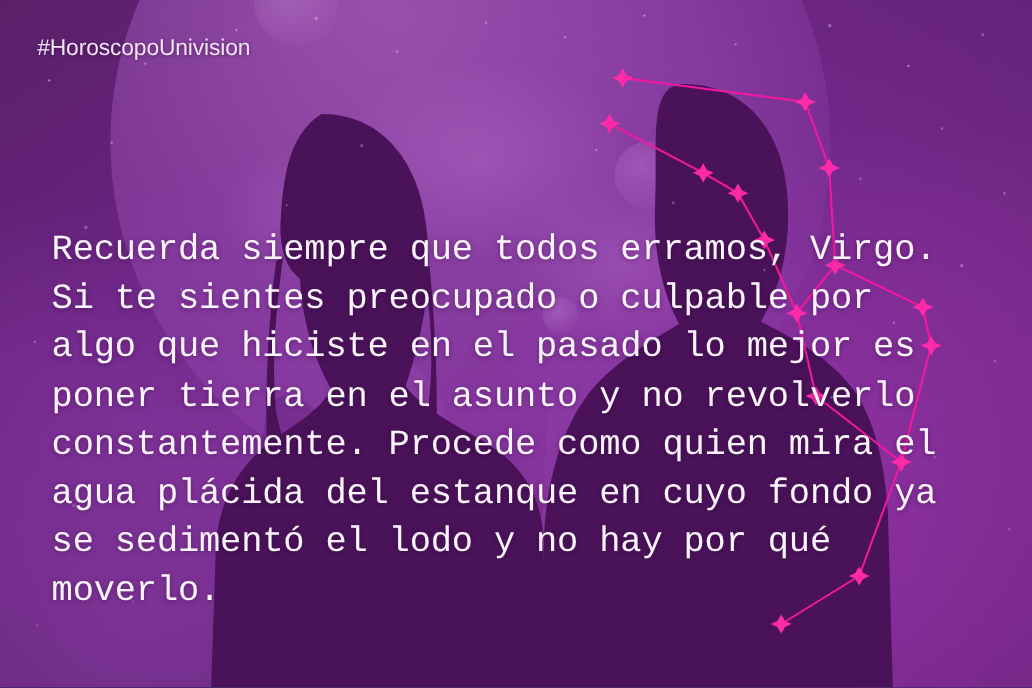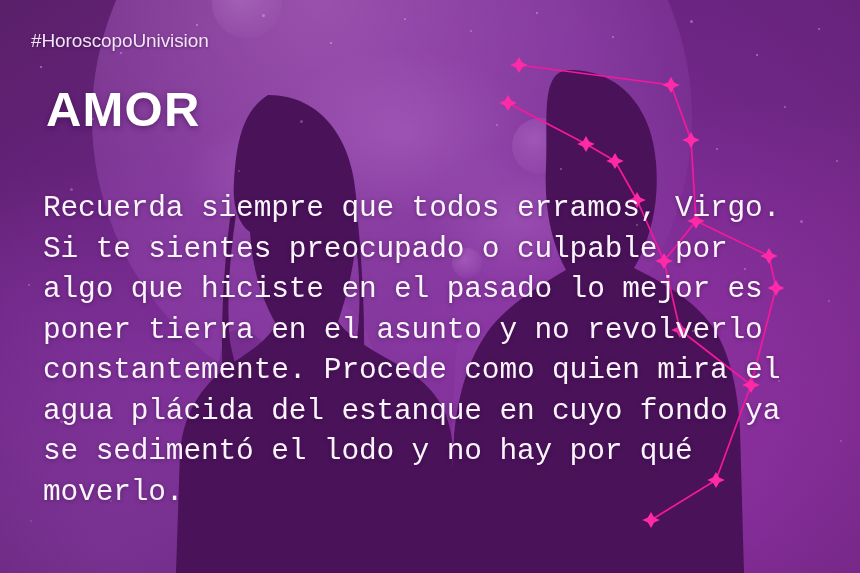--- a/index.html
+++ b/index.html
@@ -226,16 +226,15 @@
       <path d="M508 95 L511.2 100.6 L516.8 103 L511.2 105.4 L508 111 L504.8 105.4 L499.2 103 L504.8 100.6 Z"></path>
       <path d="M586 136 L589.2 141.6 L594.8 144 L589.2 146.4 L586 152 L582.8 146.4 L577.2 144 L582.8 141.6 Z"></path>
       <path d="M615 153 L618.2 158.6 L623.8 161 L618.2 163.4 L615 169 L611.8 163.4 L606.2 161 L611.8 158.6 Z"></path>
       <path d="M637 192 L640.2 197.6 L645.8 200 L640.2 202.4 L637 208 L633.8 202.4 L628.2 200 L633.8 197.6 Z"></path>
       <path d="M664 253 L667.2 258.6 L672.8 261 L667.2 263.4 L664 269 L660.8 263.4 L655.2 261 L660.8 258.6 Z"></path>
       <path d="M680 322 L683.2 327.6 L688.8 330 L683.2 332.4 L680 338 L676.8 332.4 L671.2 330 L676.8 327.6 Z"></path>
     </g>
   </svg>
 
   <div class="hashtag">#HoroscopoUnivision</div>
-  <div class="headline">AMOR</div>
   <div class="body-text">Recuerda siempre que todos erramos, Virgo. Si te sientes preocupado o culpable por algo que hiciste en el pasado lo mejor es poner tierra en el asunto y no revolverlo constantemente. Procede como quien mira el agua plácida del estanque en cuyo fondo ya se sedimentó el lodo y no hay por qué moverlo.</div>
 
 </div>
 
 </body></html>

